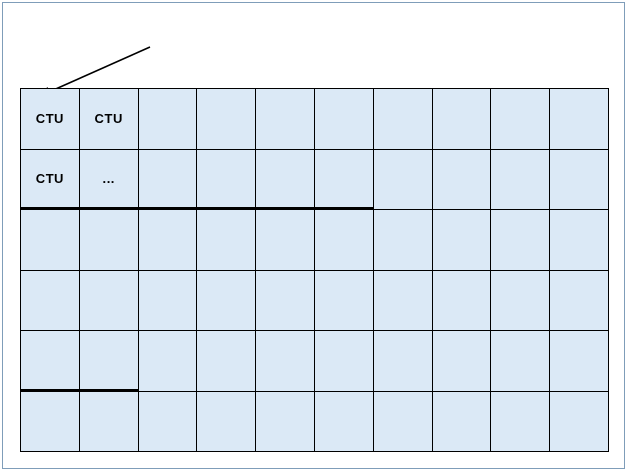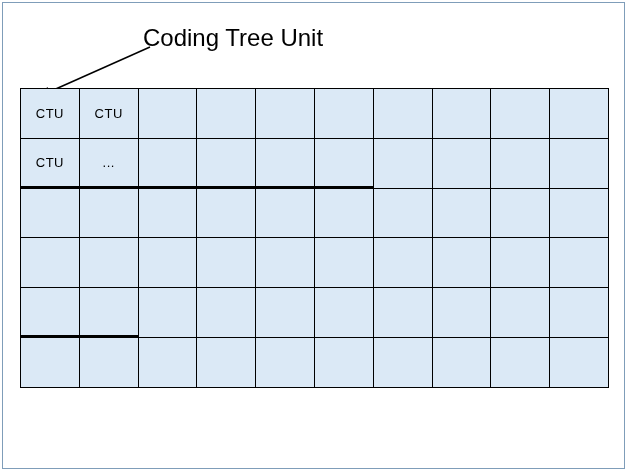--- a/index.html
+++ b/index.html
@@ -36,25 +36,26 @@
     position: absolute;
     left: 0;
     top: 0;
     pointer-events: none;
   }
   .grid {
     position: absolute;
     left: 20px;
     top: 88px;
     width: 589px;
-    height: 300px;
+    height: 364px;
     display: grid;
     border-top: 1px solid var(--grid-line, #000);
     border-left: 1px solid var(--grid-line, #000);
     box-sizing: border-box;
+    font-weight: bold;
   }
   .cell {
     border-right: 1px solid var(--grid-line, #000);
     border-bottom: 1px solid var(--grid-line, #000);
     background: var(--cell-fill, #dbe9f6);
     display: flex;
     align-items: center;
     justify-content: center;
     font-size: 13px;
     color: var(--text-color, #000);
@@ -65,21 +66,20 @@
     border-bottom: 3px solid var(--grid-line, #000);
   }
 </style>
 </head>
 <body>
 
 <div class="canvas">
 
   <div class="frame"></div>
 
-  <div class="title">Coding Tree Unit</div>
 
   <svg class="arrow-layer" width="629" height="473">
     <defs>
       <marker id="arrowhead" markerWidth="9" markerHeight="8" refX="7" refY="3.5" orient="auto">
         <polygon points="0 0, 9 3.5, 0 7" fill="#000"></polygon>
       </marker>
     </defs>
     <line x1="150" y1="47" x2="40" y2="96" stroke="#000" stroke-width="1.5" marker-end="url(#arrowhead)"></line>
   </svg>
 

